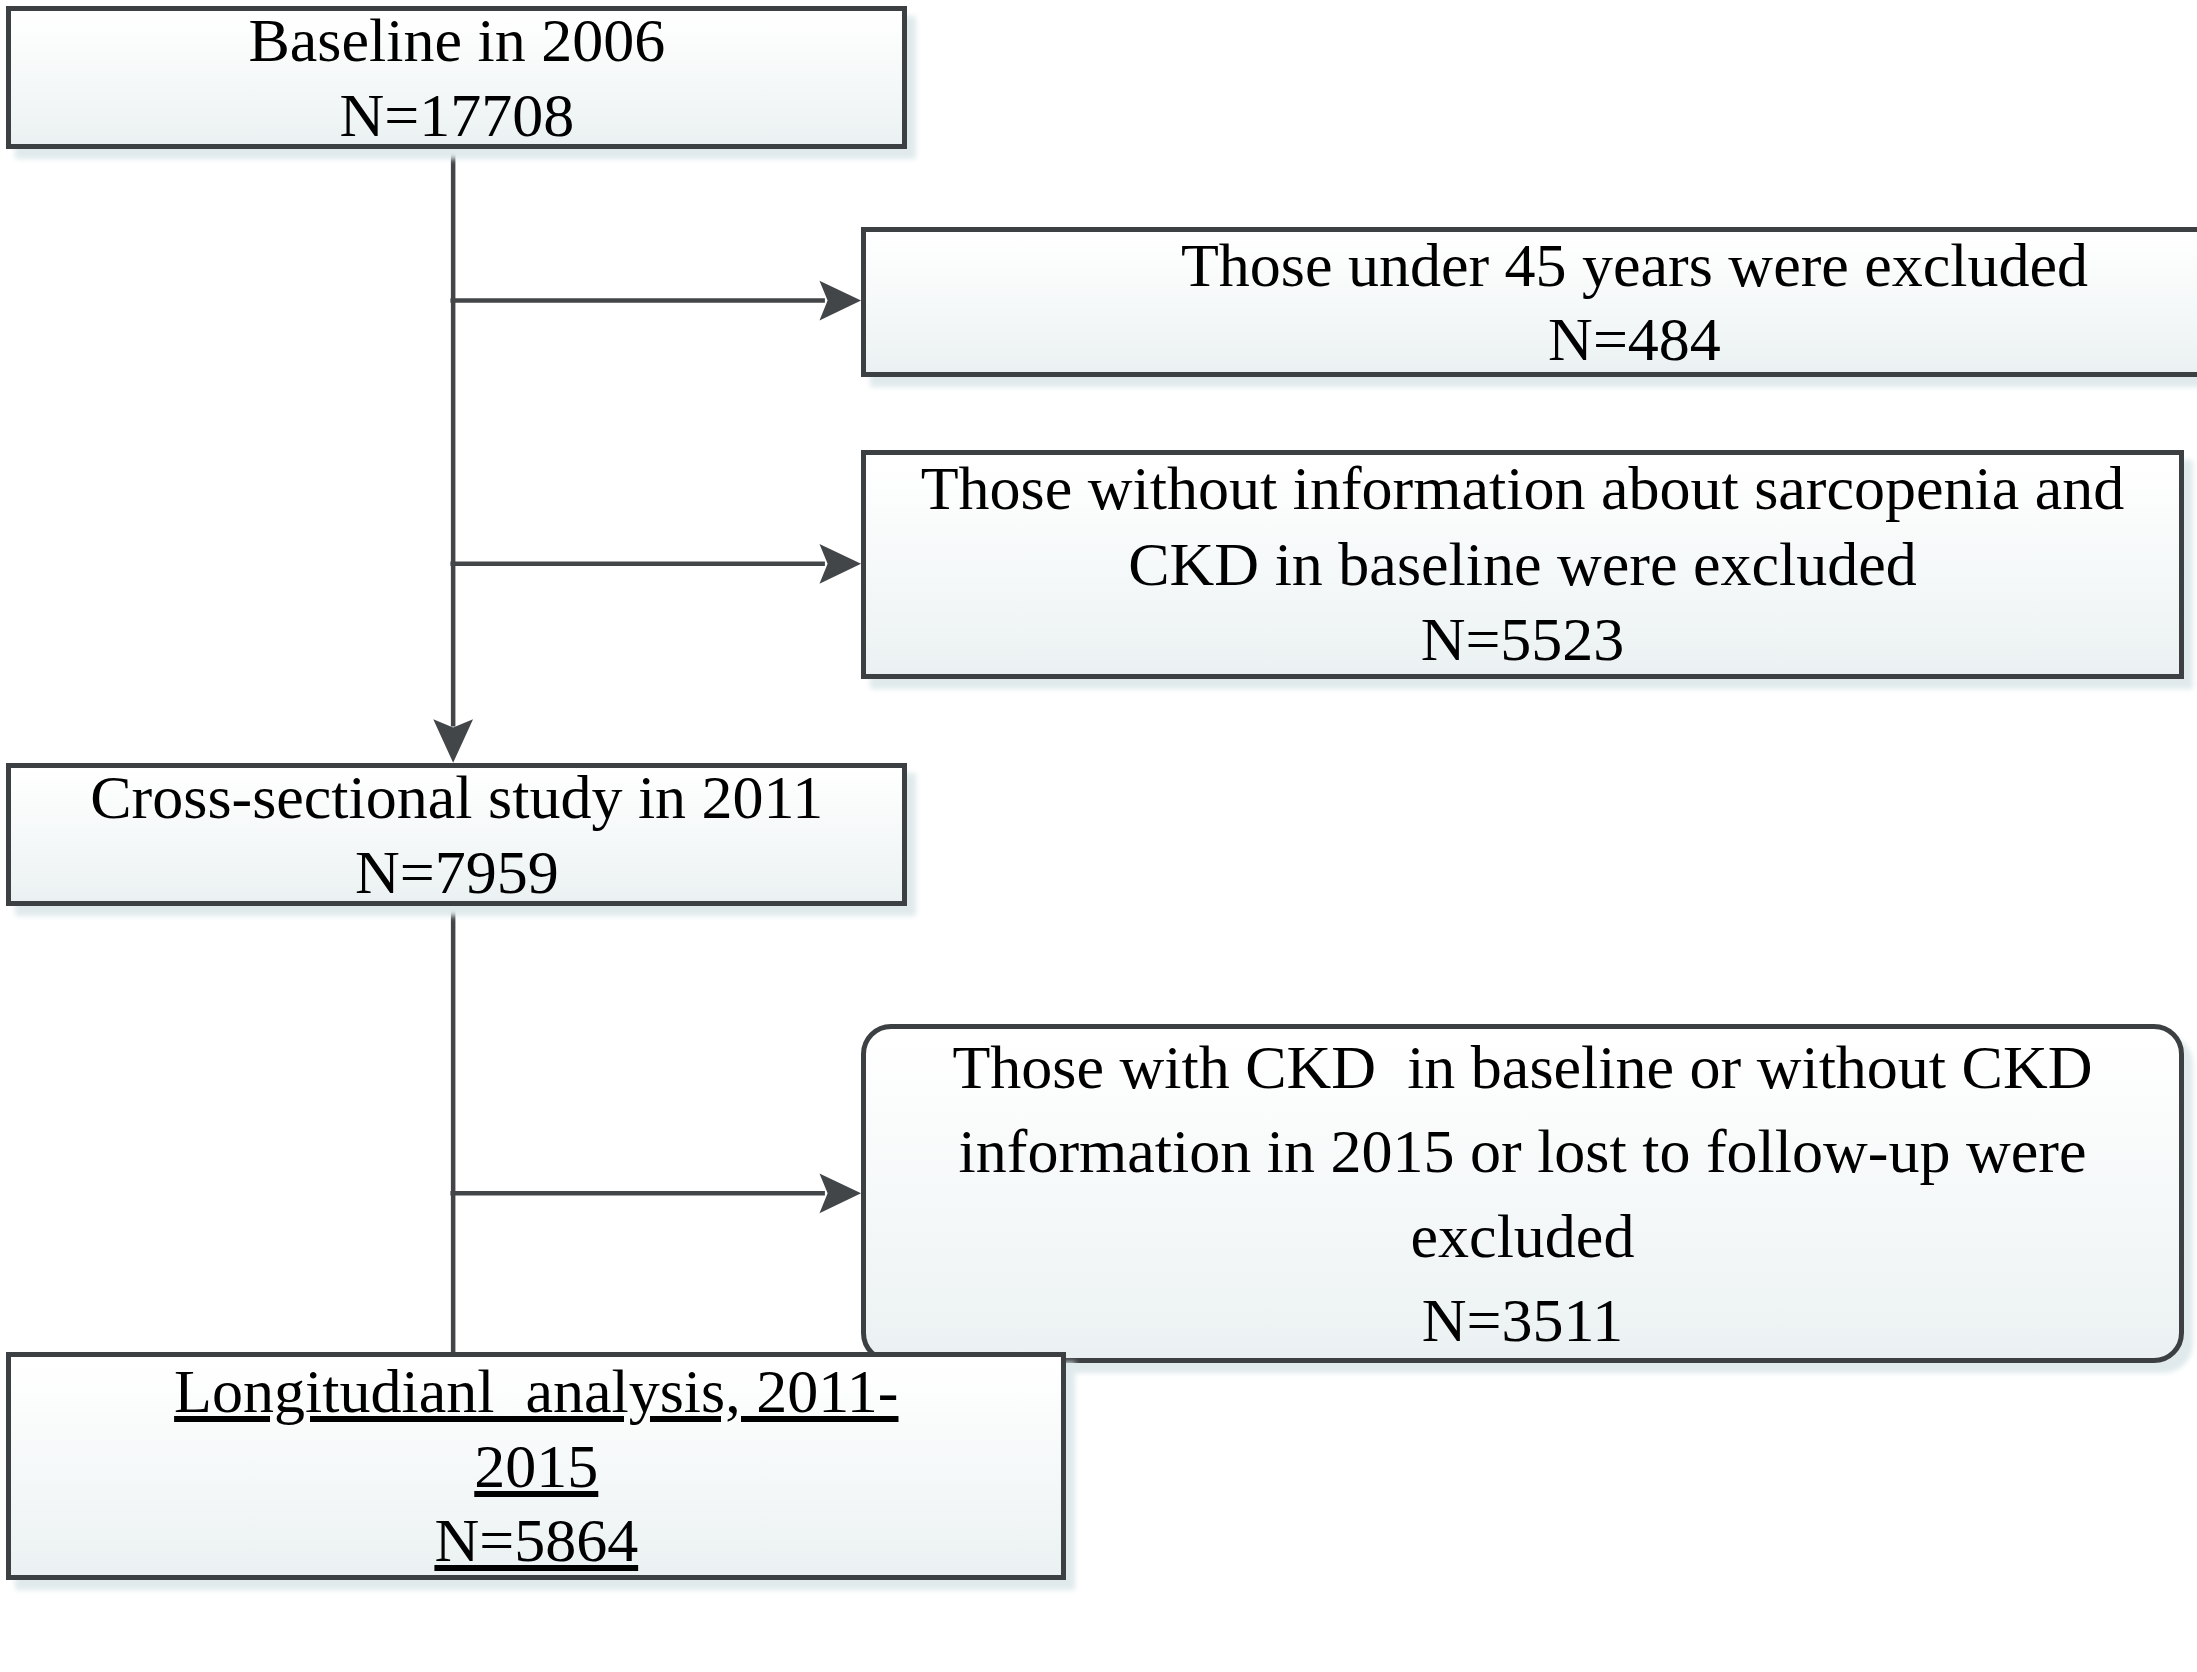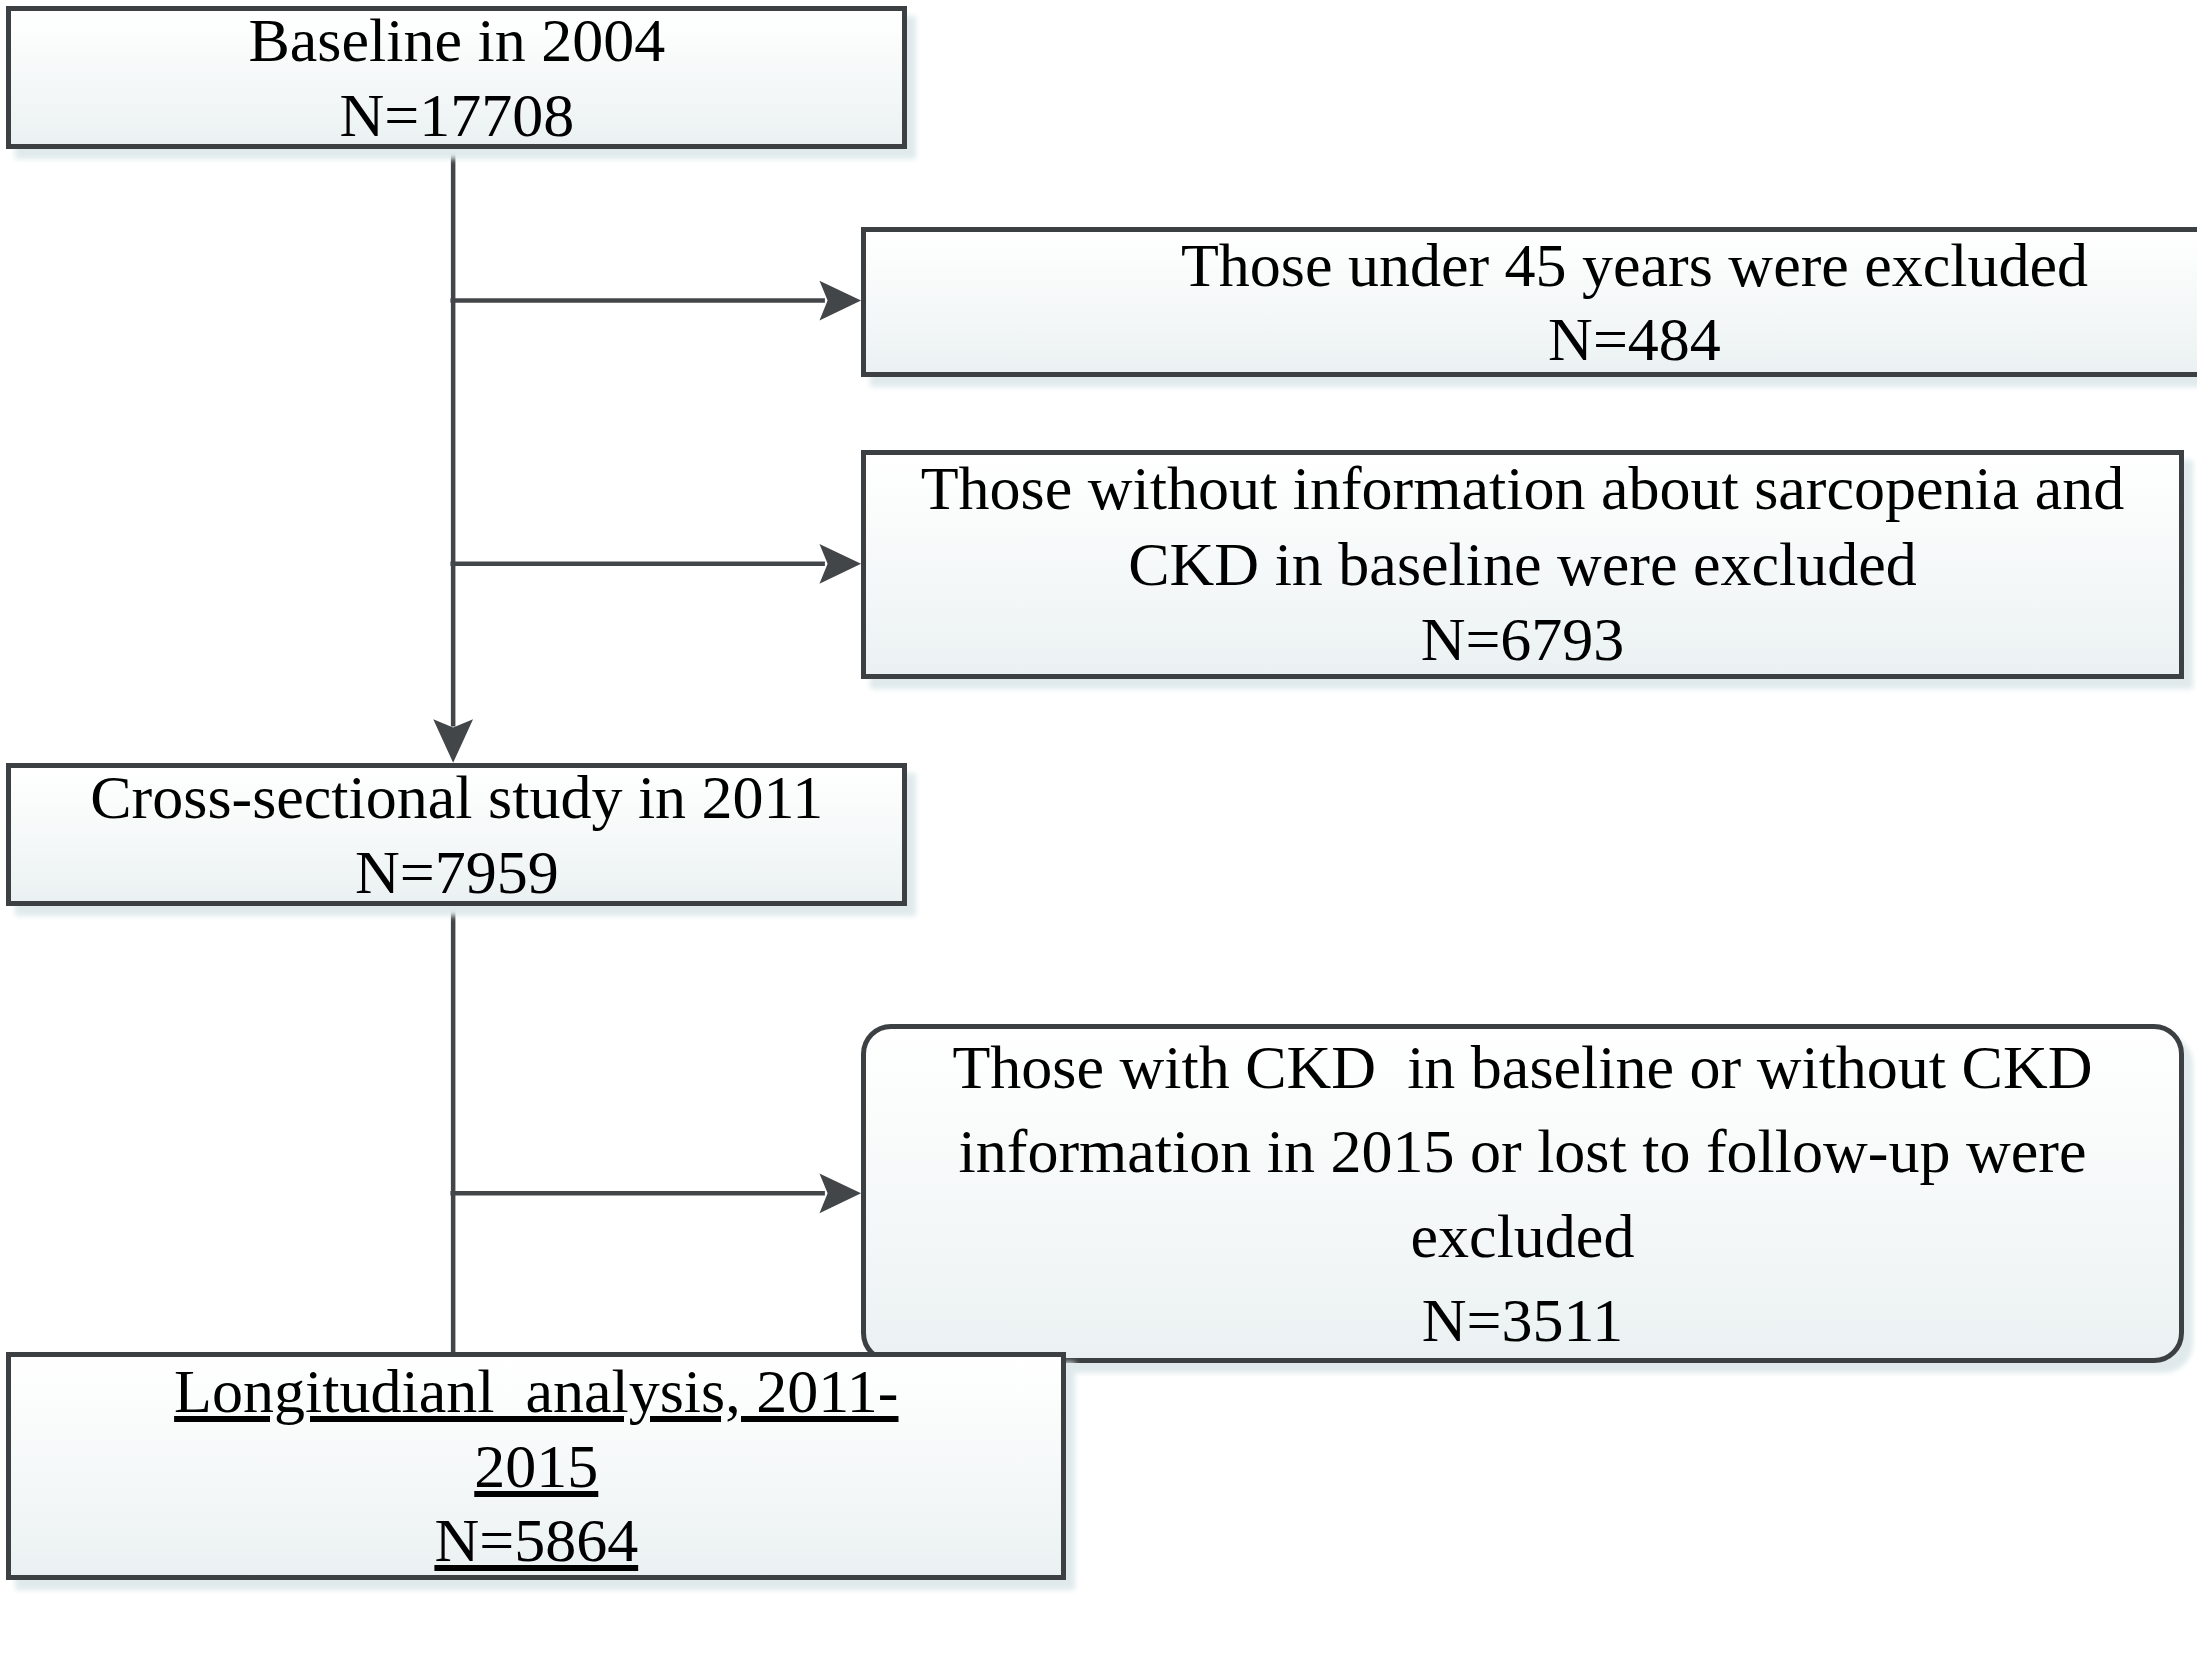--- a/index.html
+++ b/index.html
@@ -80,33 +80,33 @@
     <polygon class="arrowhead" points="906,601 952,623 906,645 915,623"></polygon>
 
     <line class="connector-line" x1="501" y1="1001" x2="501" y2="1543"></line>
     <polygon class="arrowhead" points="479,1535 501,1583 523,1535 501,1544"></polygon>
 
     <line class="connector-line" x1="498" y1="1319" x2="912" y2="1319"></line>
     <polygon class="arrowhead" points="906,1297 952,1319 906,1341 915,1319"></polygon>
   </svg>
 
   <div class="box box-a">
-    <div class="box-text">Baseline in 2004
+    <div class="box-text">Baseline in 2006
 N=17708</div>
   </div>
 
   <div class="box box-b">
     <div class="box-text">Those under 45 years were excluded
 N=484</div>
   </div>
 
   <div class="box box-c">
     <div class="box-text">Those without information about sarcopenia and
 CKD in baseline were excluded
-N=6793</div>
+N=5523</div>
   </div>
 
   <div class="box box-d">
     <div class="box-text">Cross-sectional study in 2011
 N=7959</div>
   </div>
 
   <div class="box box-e">
     <div class="box-text">Those with CKD  in baseline or without CKD
 information in 2015 or lost to follow-up were

